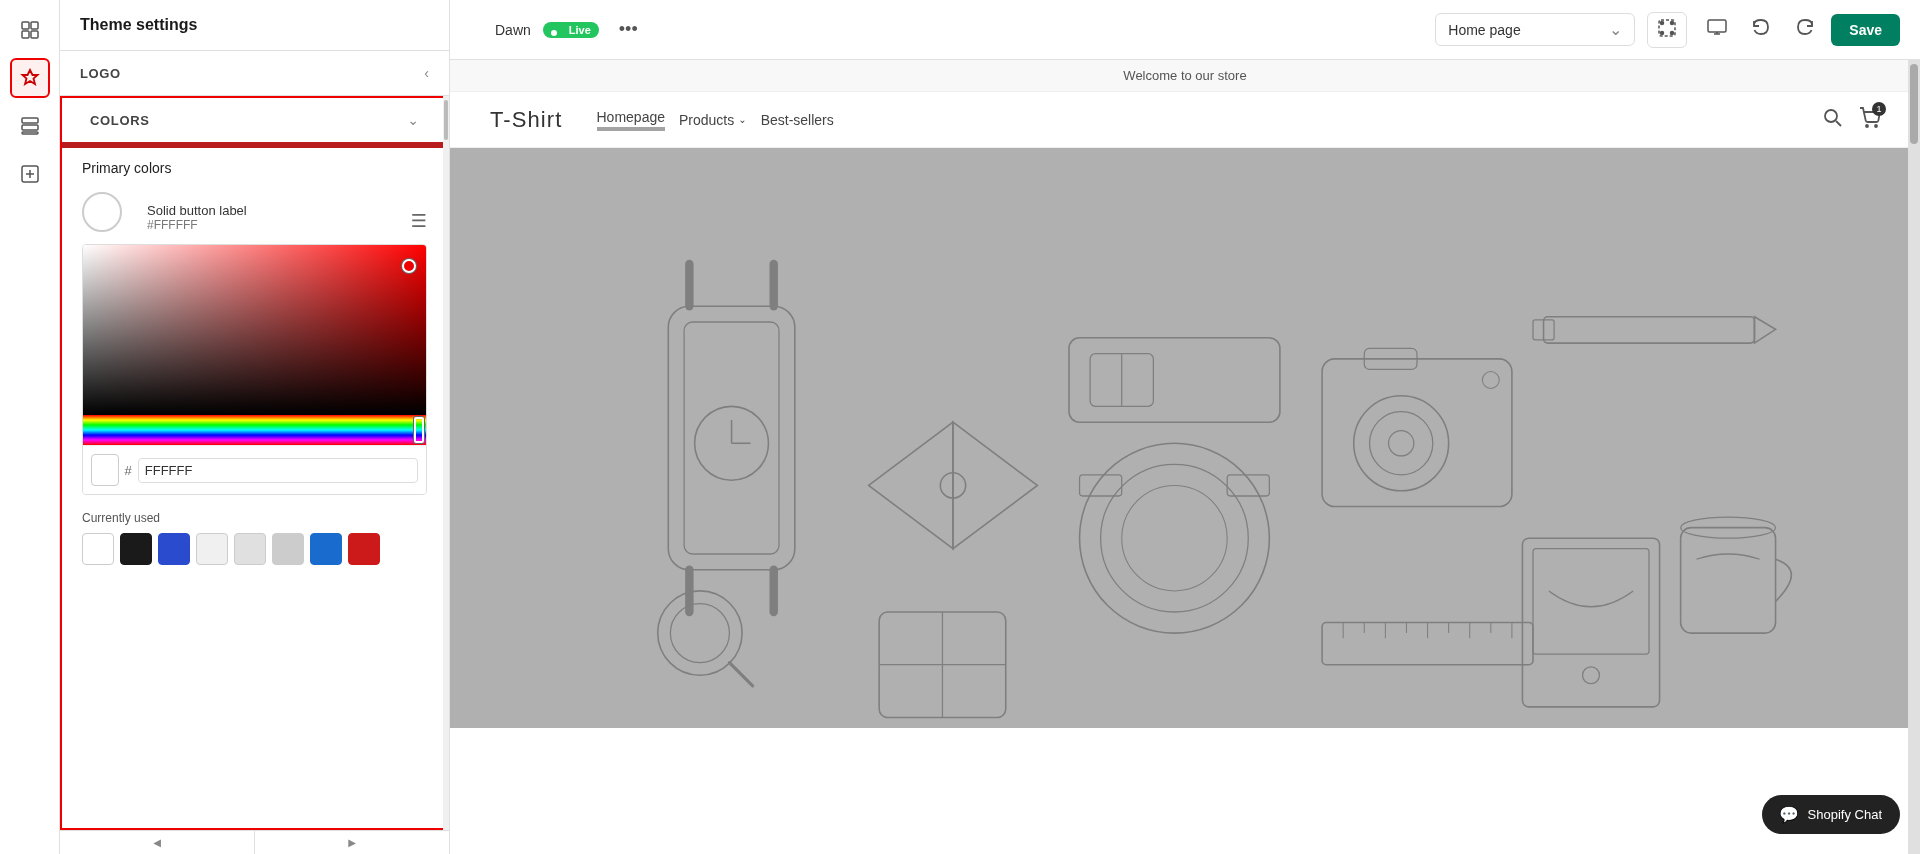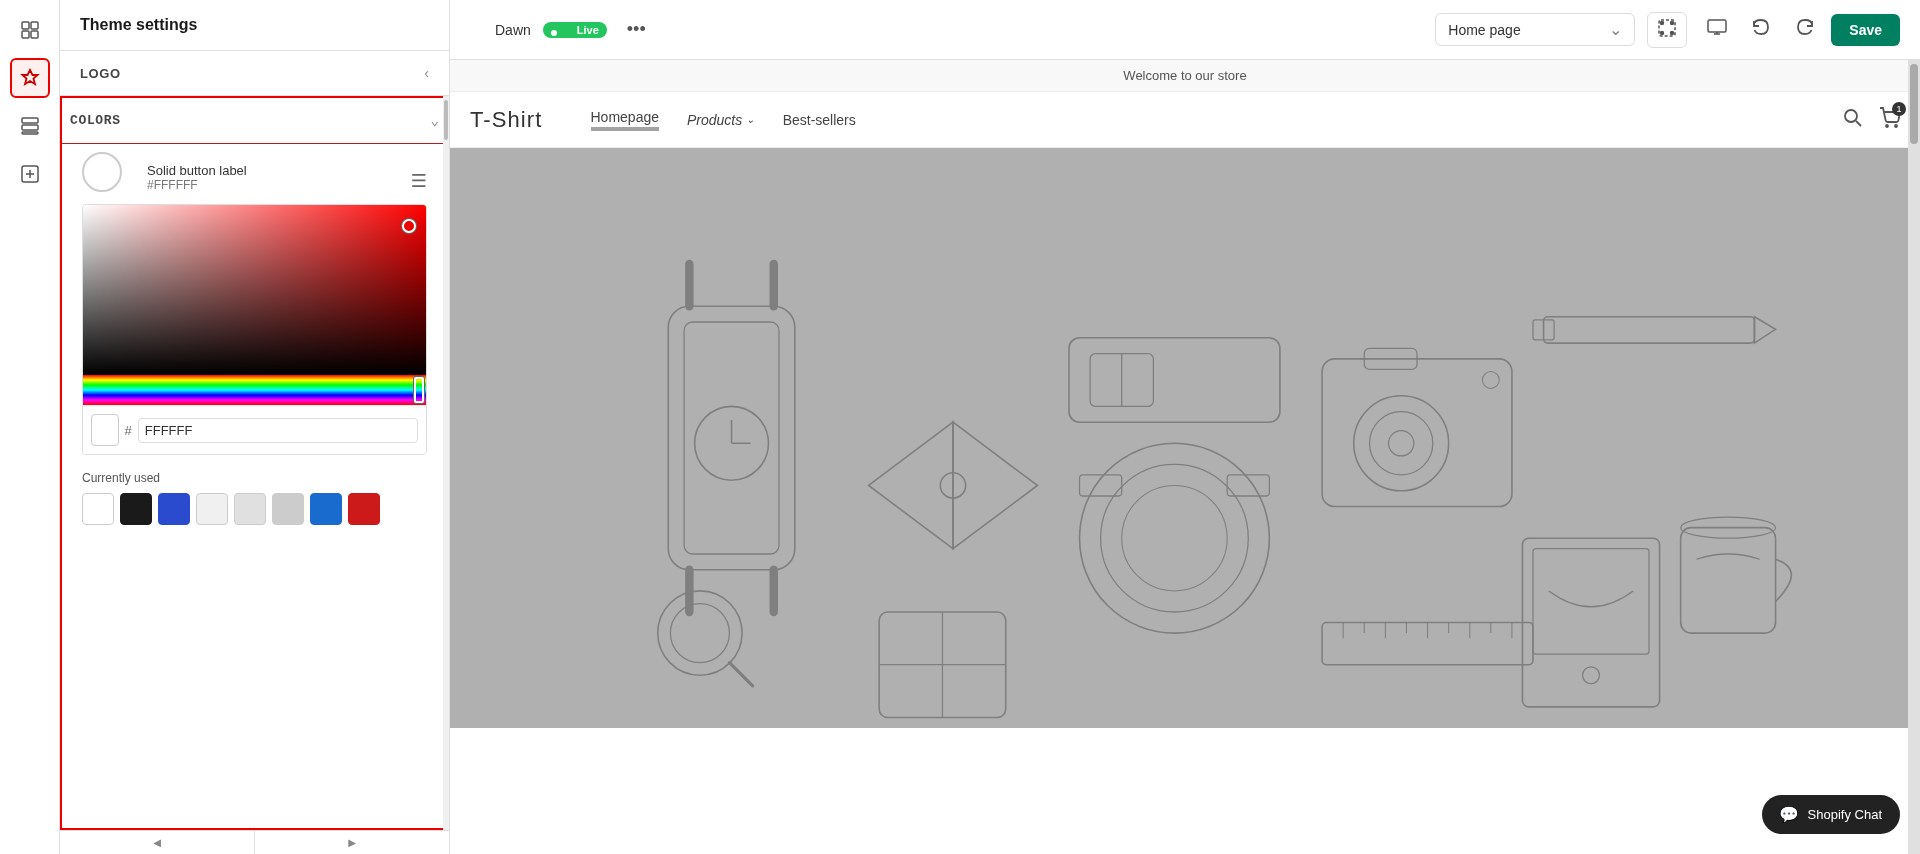--- a/index.html
+++ b/index.html
@@ -72,24 +72,23 @@
     .colors-section {
       border: 2px solid #e00;
       margin: 0;
       flex: 1;
       overflow-y: auto;
     }
     .colors-header {
       display: flex;
       align-items: center;
       justify-content: space-between;
-      padding: 14px 8px;
-      border-bottom: 1px solid #b91c1c;
-      cursor: pointer;
-      font-family: Liberation Mono, monospace;
+      padding: 14px 28px;
+      border-bottom: 6px solid #b91c1c;
+      cursor: pointer;
     }
     .colors-header-label {
       font-size: 13px;
       font-weight: 600;
       color: #444;
       letter-spacing: 0.05em;
     }
     .primary-colors-label {
       font-size: 14px;
       font-weight: 500;
@@ -267,21 +266,21 @@
     }
     .live-badge {
       background: #22c55e;
       color: #fff;
       font-size: 11px;
       font-weight: 600;
       padding: 2px 8px;
       border-radius: 20px;
       display: flex;
       align-items: flex-end;
-      gap: 20px;
+      gap: 12px;
     }
     .live-dot {
       width: 6px;
       height: 6px;
       border-radius: 50%;
       background: #fff;
     }
     .more-btn {
       background: transparent;
       border: none;
@@ -368,23 +367,23 @@
       background: #f8f8f8;
       text-align: center;
       padding: 8px;
       font-size: 13px;
       color: #555;
       border-bottom: 1px solid #eee;
     }
     .store-nav {
       display: flex;
       align-items: center;
-      padding: 14px 20px;
+      padding: 14px 40px;
       border-bottom: 1px solid #eee;
-      gap: 28px;
+      gap: 14px;
     }
     .store-logo {
       font-size: 22px;
       font-weight: 300;
       color: #333;
       letter-spacing: 0.05em;
       margin-right: 20px;
     }
     .nav-link {
       font-size: 14px;
@@ -393,21 +392,20 @@
       cursor: pointer;
     }
     .nav-link.active {
       border-bottom: 4px solid #a3a3a3;
       padding-bottom: 2px;
     }
     .nav-link-with-arrow {
       display: flex;
       align-items: center;
       gap: 4px;
-      font-style: italic;
     }
     .nav-icons {
       margin-left: auto;
       display: flex;
       gap: 16px;
       align-items: center;
     }
     .nav-icon-btn {
       background: transparent;
       border: none;
@@ -573,20 +571,21 @@
     <div class="vertical-scrollbar">
       <div class="vertical-scrollbar-thumb"></div>
     </div>
 
     <div class="colors-section">
       <div class="colors-header">
         <span class="colors-header-label">COLORS</span>
         <span style="color:#888; font-size:14px;">⌄</span>
       </div>
 
+      <div class="primary-colors-label">Primary colors</div>
 
       <div class="color-item-row">
         <div class="color-circle" style="background:#fff;"></div>
         <div class="color-item-info">
           <div class="color-item-name">Solid button label</div>
           <div class="color-item-hex">#FFFFFF</div>
         </div>
         <span class="color-layers-icon">☰</span>
       </div>
 

